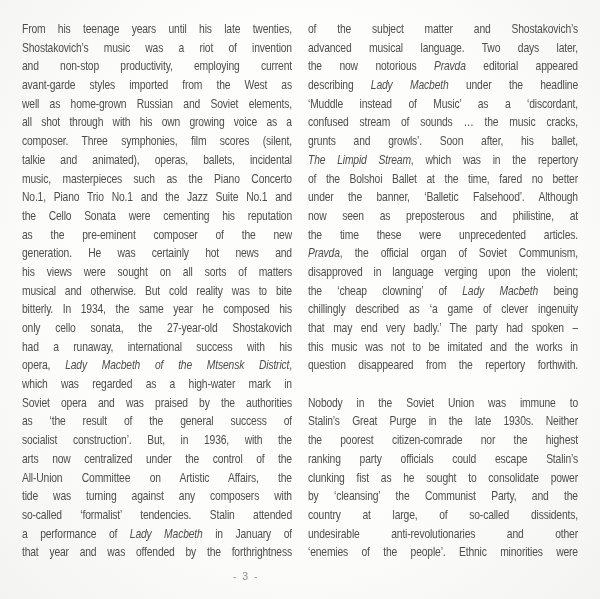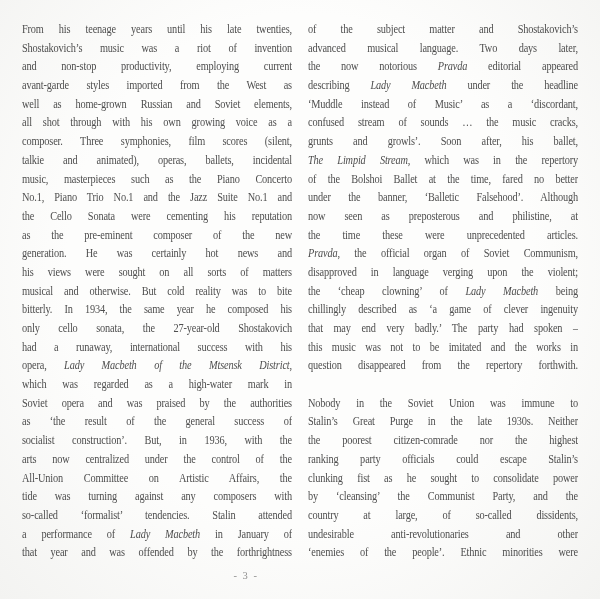--- a/index.html
+++ b/index.html
@@ -9,21 +9,21 @@
   body {
     width: 600px;
     height: 599px;
     background: radial-gradient(ellipse at 50% 45%, #fdfdfc 55%, #f3f3f1 100%);
     overflow: hidden;
   }
   .page {
     position: relative;
     width: 492px;
     height: 599px;
-    font-family: Liberation Serif, serif;
+    font-family: Liberation Sans, sans-serif;
     color: #4e4e4e;
   }
   .column {
     position: absolute;
     top: 20px;
     width: 340px;
     transform: scaleX(0.794);
     transform-origin: left top;
   }
   .column.left  { left: 22px; }

